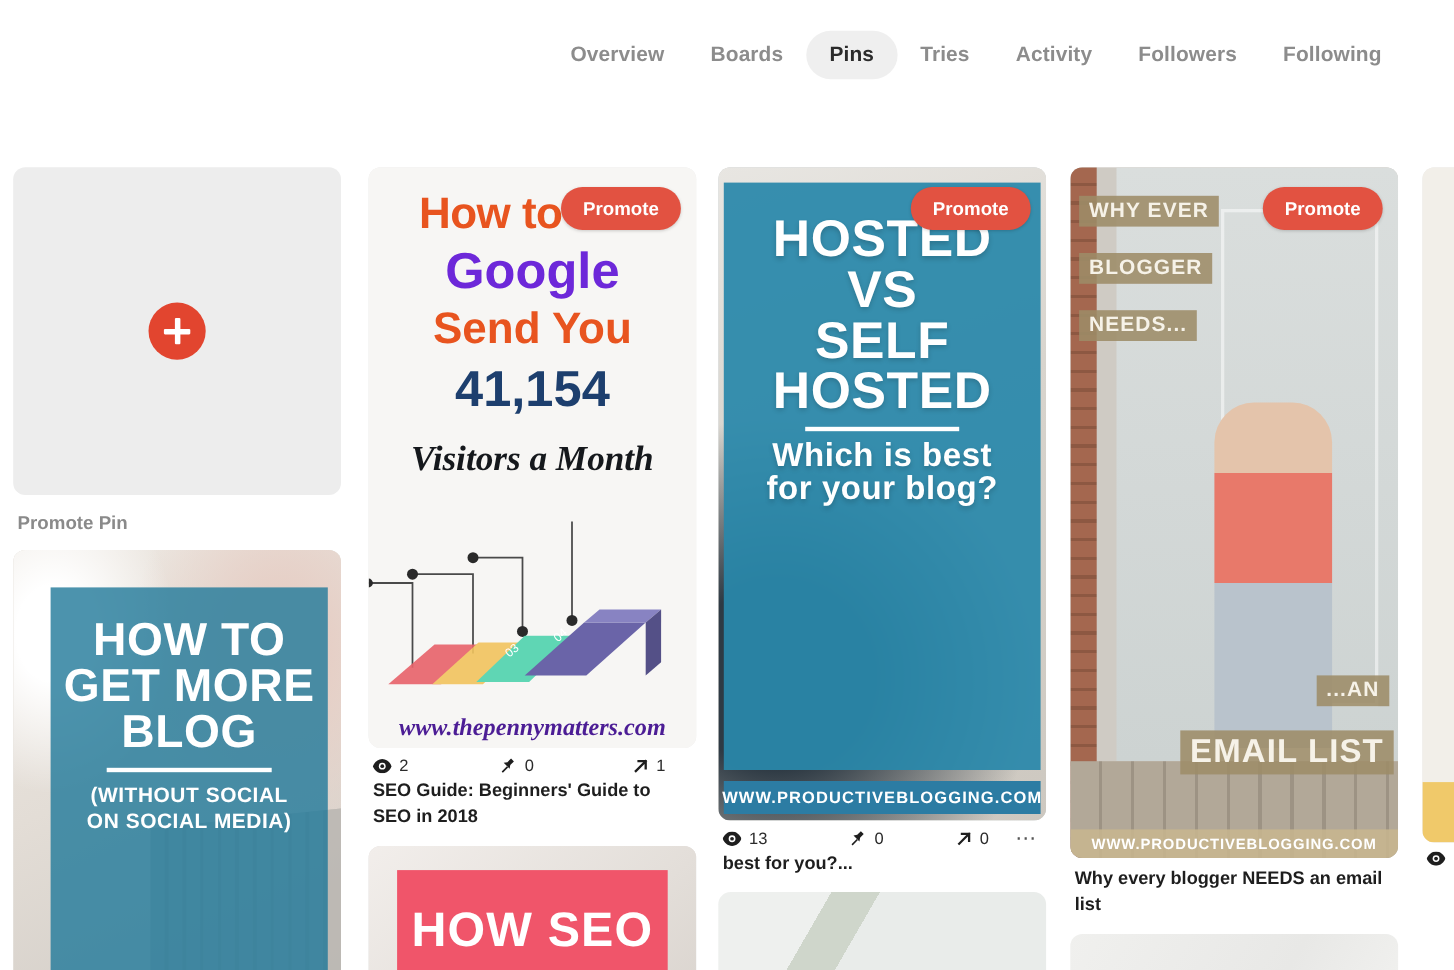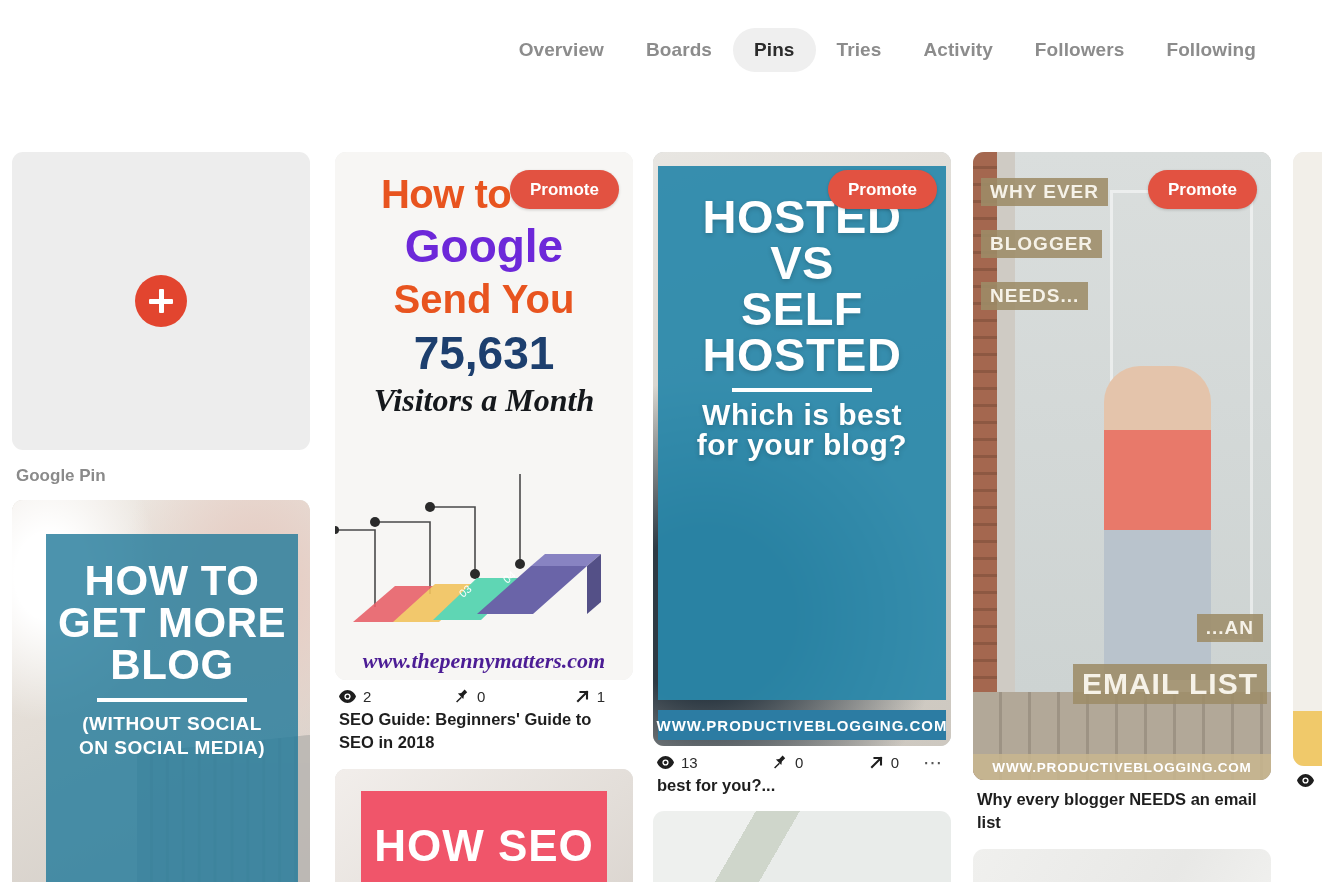--- a/index.html
+++ b/index.html
@@ -59,21 +59,21 @@
          align-items:center; overflow:hidden; }
 
   
   .a-seo { background:#f7f6f4; }
   .a-seo .l1 { font-family:"Liberation Sans",sans-serif; font-weight:800; font-size:40px;
               color:#e8541f; margin-top:20px; letter-spacing:-.5px; }
   .a-seo .l2 { font-weight:800; font-size:46px; color:#6d28d9; margin-top:2px; }
   .a-seo .l3 { font-weight:800; font-size:40px; color:#e8541f; margin-top:4px; }
   .a-seo .l4 { font-weight:800; font-size:46px; color:#1d3f6e; margin-top:4px; }
   .a-seo .l5 { font-family:"Liberation Serif",serif; font-style:italic; font-weight:700;
-              font-size:32px; color:#15181c; margin-top:2px; }
+              font-size:32px; color:#15181c; margin-top:18px; }
   .a-seo .url { position:absolute; bottom:6px; left:0; right:0; text-align:center;
               font-family:"Liberation Serif",serif; font-style:italic; font-weight:700;
               font-size:22px; color:#4c1d95; }
   .chartwrap { position:absolute; left:0; right:0; bottom:38px; height:180px; }
 
   
   .a-host { background:#cfd3d2; }
   .a-host .photo { position:absolute; inset:0;
         background:
           radial-gradient(circle at 18% 78%, #2e3a44 0 16%, rgba(46,58,68,0) 45%),
@@ -166,21 +166,21 @@
 
   <div class="ghost-row"></div>
 
   <div class="col c0" style="top:0;">
     <div style="height:52px;"></div>
 
     <div class="pin">
       <div class="create-box">
         <div class="plus-circle"></div>
       </div>
-      <div class="create-label">Google Pin</div>
+      <div class="create-label">Promote Pin</div>
     </div>
 
     <div class="pin">
       <div class="thumb" style="height:420px;">
         <div class="art a-traf">
           <div class="desk"></div>
           <div class="kbd"></div>
           <div class="panel">
             <div style="padding-top:26px;">
               <div class="t">HOW TO</div>
@@ -198,21 +198,21 @@
 
   <div class="col c1">
     <div style="height:52px;"></div>
 
     <div class="pin">
       <div class="thumb" style="height:528px;">
         <div class="art a-seo">
           <div class="l1">How to Get</div>
           <div class="l2">Google</div>
           <div class="l3">Send You</div>
-          <div class="l4">75,631</div>
+          <div class="l4">41,154</div>
           <div class="l5">Visitors a Month</div>
           <div class="chartwrap">
             <svg width="298" height="180" viewBox="0 0 298 180">
               <g stroke="#4a4a4a" stroke-width="1.6" fill="none">
                 <path d="M0 68 L40 68 L40 145"></path>
                 <path d="M40 60 L95 60 L95 132"></path>
                 <path d="M95 45 L140 45 L140 112"></path>
                 <path d="M185 12 L185 102"></path>
               </g>
               <g fill="#2a2a2a">

